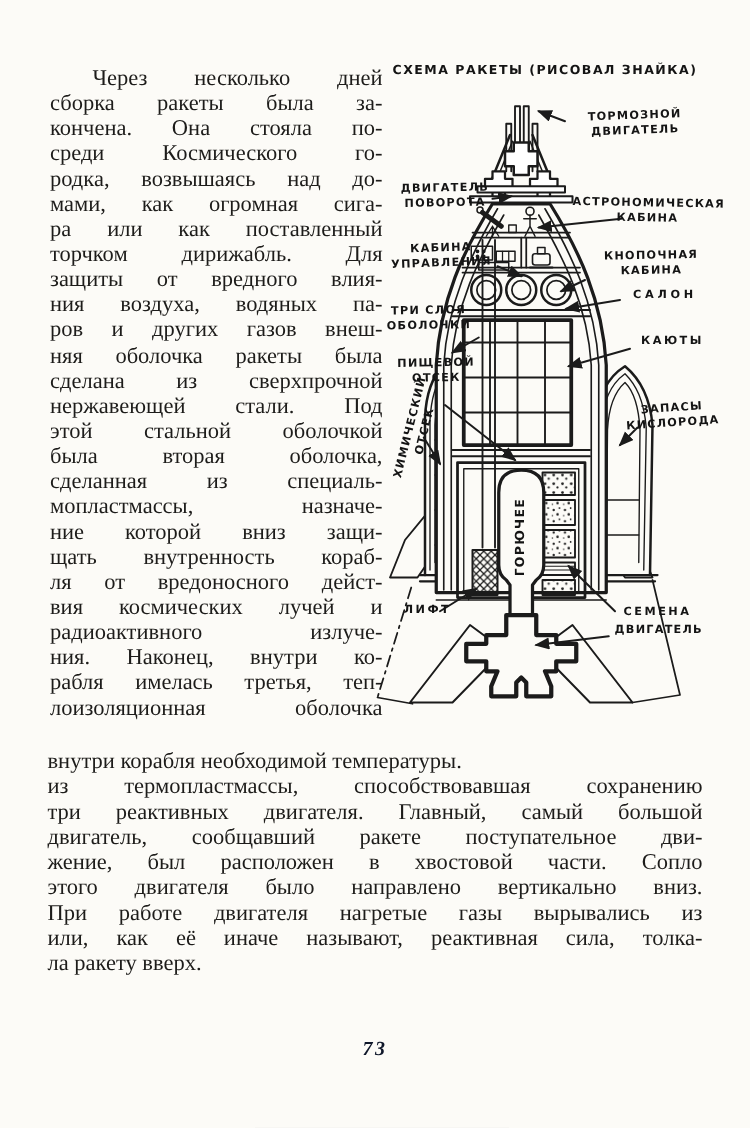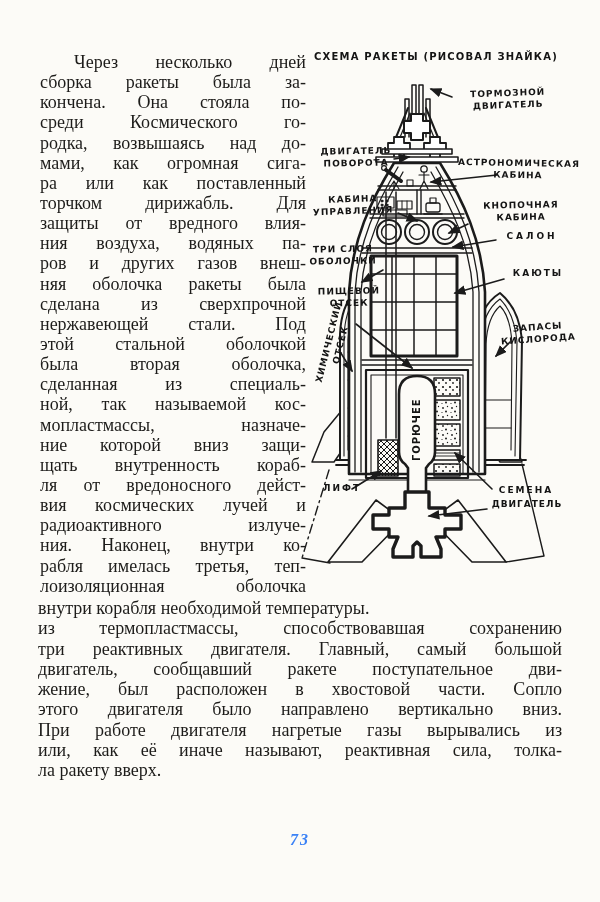--- a/index.html
+++ b/index.html
@@ -8,21 +8,21 @@
   
   .tcol{position:absolute;left:40px;top:52px;width:266px;}
   .tfull{position:absolute;left:38px;top:598px;width:524px;}
   .tline{font-family:"Liberation Serif",serif;font-size:18px;line-height:20.15px;height:20.15px;
          color:#1d1c1a;text-align:justify;text-align-last:justify;white-space:normal;}
   .tfull .tline{line-height:20.3px;height:20.3px;}
   .tline.nj{text-align-last:left;}
   .tline.ind{text-indent:34px;}
   
   .pnum{position:absolute;left:0;top:831px;width:600px;text-align:center;
-        font:italic 700 16px "Liberation Serif",serif;letter-spacing:2px;color:#3b82f6;}
+        font:italic 700 16px "Liberation Serif",serif;letter-spacing:2px;color:#0f172a;}
   
   .dlabel{position:absolute;font-family:"DejaVu Sans",sans-serif;font-weight:700;font-size:9px;
           line-height:11.5px;letter-spacing:1px;color:#141414;white-space:pre-line;text-align:center;}
   .dtitle{position:absolute;left:314px;top:51px;width:242px;font-family:"DejaVu Sans",sans-serif;
           font-weight:700;font-size:10px;letter-spacing:1.2px;color:#141414;text-align:center;white-space:nowrap;}
   svg{position:absolute;left:0;top:0;pointer-events:none;}
 </style>
 </head>
 <body>
 
@@ -39,21 +39,20 @@
       <div class="tline">торчком дирижабль. Для</div>
       <div class="tline">защиты от вредного влия-</div>
       <div class="tline">ния воздуха, водяных па-</div>
       <div class="tline">ров и других газов внеш-</div>
       <div class="tline">няя оболочка ракеты была</div>
       <div class="tline">сделана из сверхпрочной</div>
       <div class="tline">нержавеющей стали. Под</div>
       <div class="tline">этой стальной оболочкой</div>
       <div class="tline">была вторая оболочка,</div>
       <div class="tline">сделанная из специаль-</div>
-      <div class="tline">ной, так называемой кос-</div>
       <div class="tline">мопластмассы, назначе-</div>
       <div class="tline">ние которой вниз защи-</div>
       <div class="tline">щать внутренность кораб-</div>
       <div class="tline">ля от вредоносного дейст-</div>
       <div class="tline">вия космических лучей и</div>
       <div class="tline">радиоактивного излуче-</div>
       <div class="tline">ния. Наконец, внутри ко-</div>
       <div class="tline">рабля имелась третья, теп-</div>
       <div class="tline">лоизоляционная оболочка</div>
     </div>

